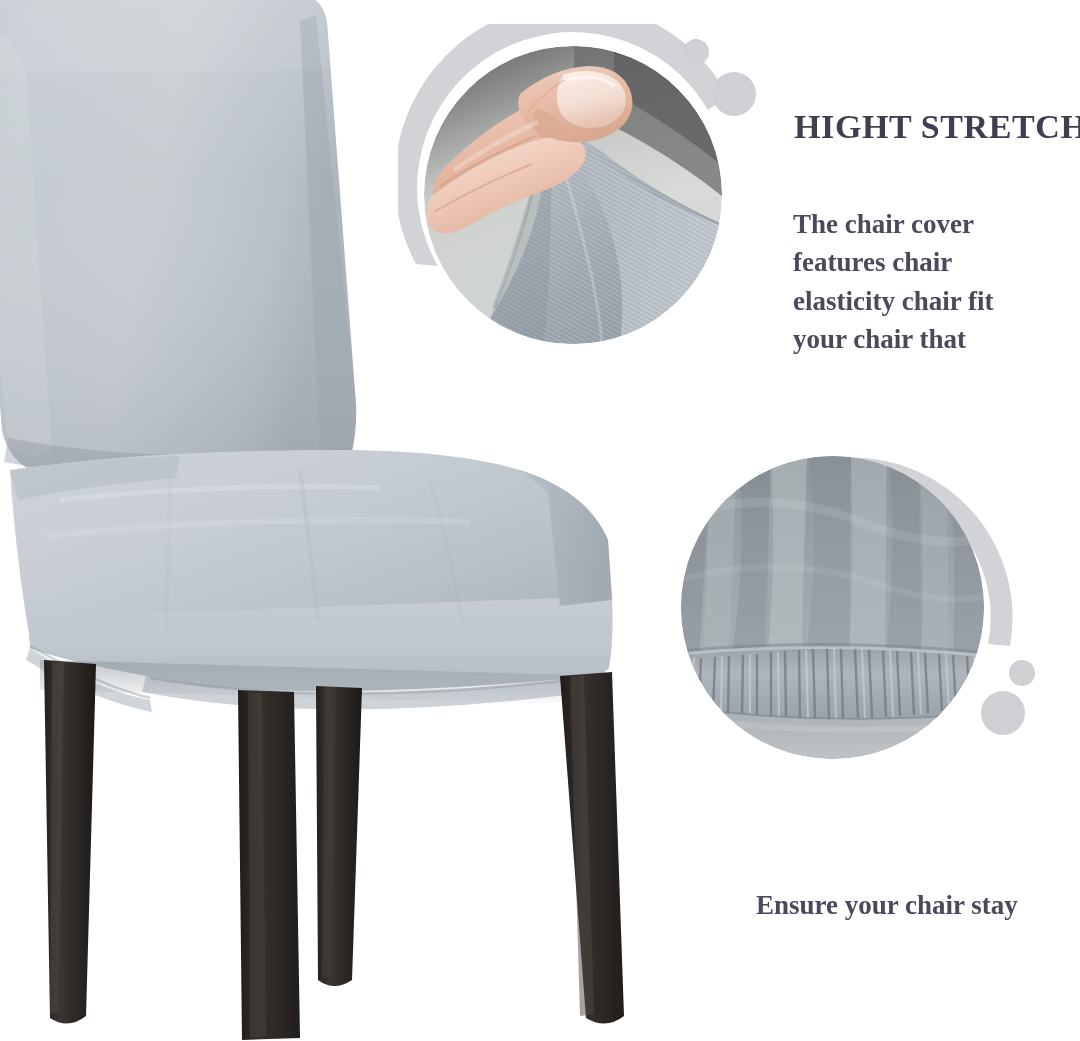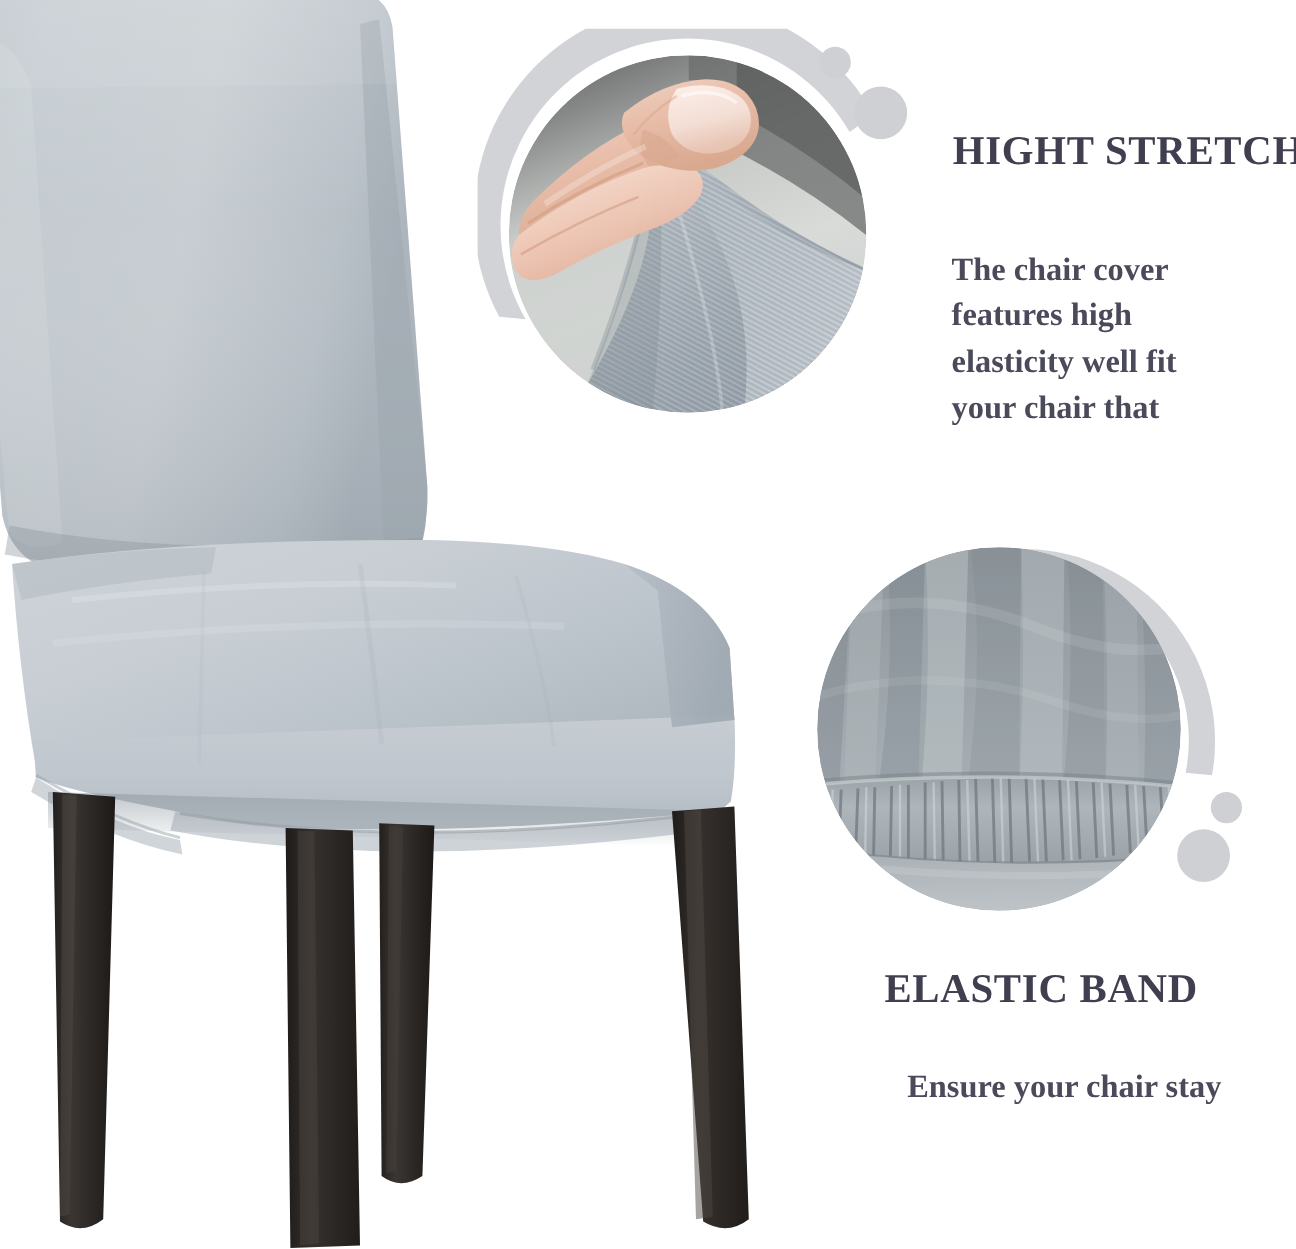--- a/index.html
+++ b/index.html
@@ -326,22 +326,22 @@
     </svg>
   </div>
 
   <div class="dot" style="left:683px;top:39px;width:26px;height:26px;"></div>
   <div class="dot" style="left:712px;top:72px;width:44px;height:44px;"></div>
 
   <div class="headline" style="left:794px;top:108px;font-size:34px;">HIGHT STRETCH</div>
 
   <div class="body-copy" style="left:793px;top:185px;width:270px;font-size:27px;">
     <div>The chair cover</div>
-    <div>features high</div>
-    <div>elasticity well fit</div>
+    <div>features chair</div>
+    <div>elasticity chair fit</div>
     <div>your chair that</div>
   </div>
 
   <svg class="arc" style="left:660px;top:432px;width:360px;height:350px;" viewBox="0 0 360 350">
     <path d="M 118 44
              A 160 160 0 0 1 350 214
              L 328 212
              A 138 138 0 0 0 130 62 Z" fill="#d2d3d6"></path>
   </svg>
 
@@ -442,19 +442,18 @@
 
         <path d="M -4 252 Q 150 272 307 258 L 307 303 L -4 303 Z" fill="url(#ebFloor)"></path>
         <path d="M -4 262 Q 150 282 307 268" fill="none" stroke="#ffffff" stroke-width="6" opacity="0.12"></path>
       </g>
     </svg>
   </div>
 
   <div class="dot" style="left:1009px;top:660px;width:26px;height:26px;"></div>
   <div class="dot" style="left:981px;top:691px;width:44px;height:44px;"></div>
 
-  <div class="headline" style="left:737px;top:806px;font-size:34px;">ELASTIC BAND</div>
 
   <div class="body-copy" style="left:756px;top:866px;width:330px;font-size:27px;">
     <div>Ensure your chair stay</div>
   </div>
 
 </div>
 
 </body></html>

